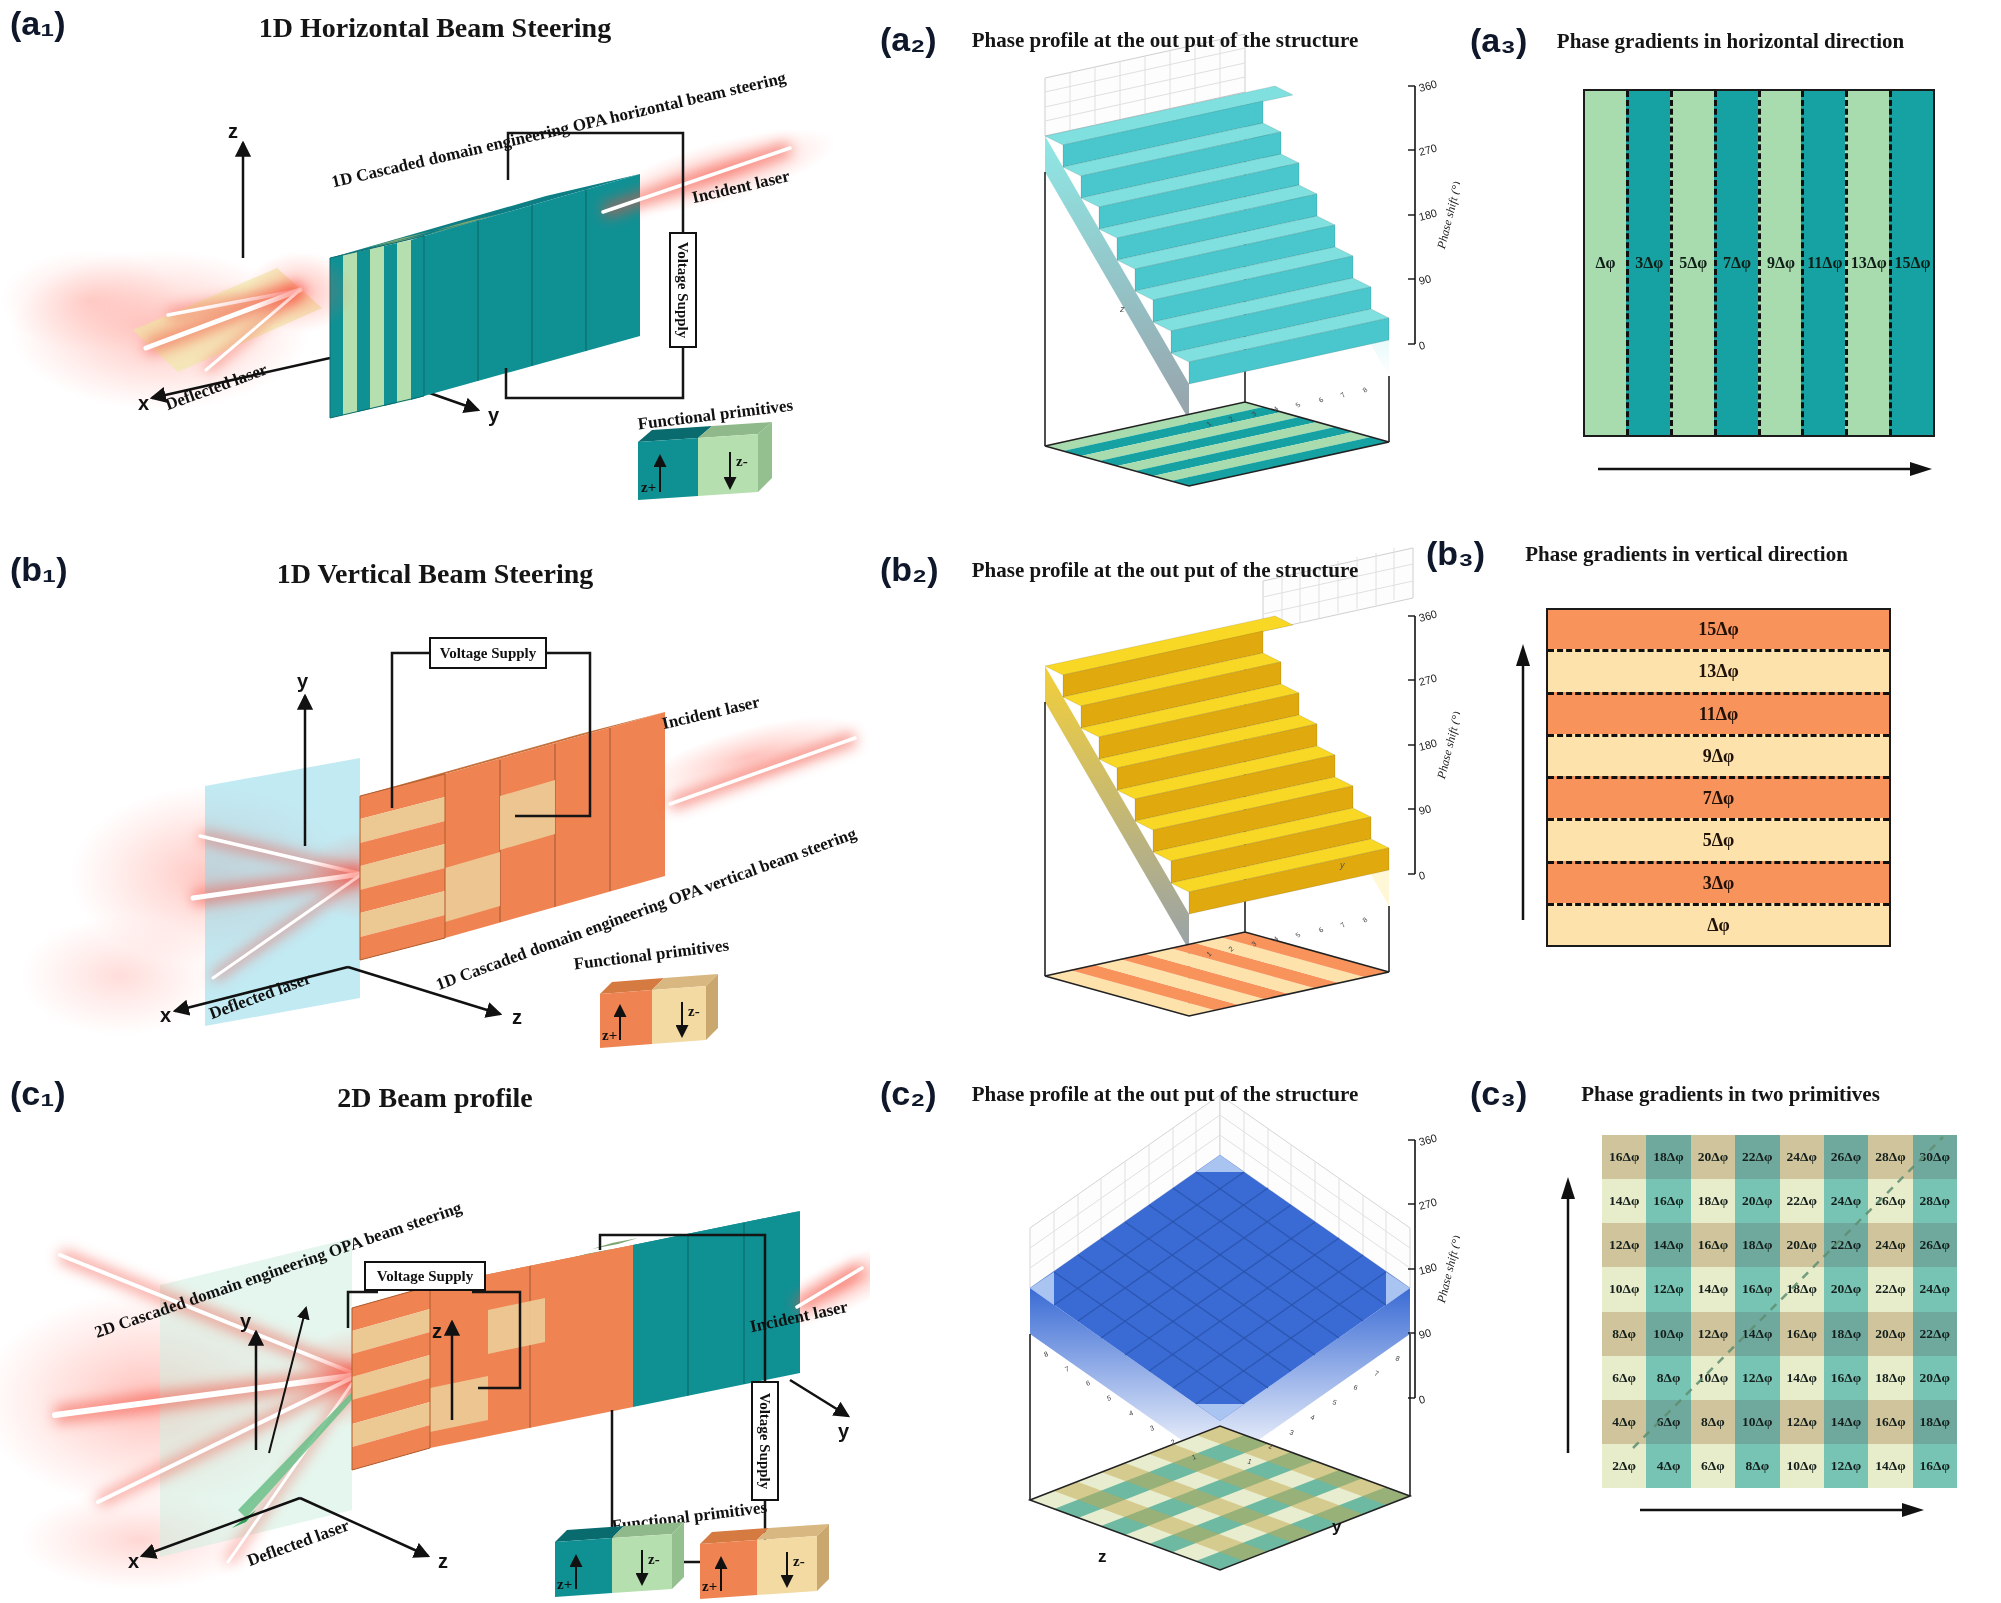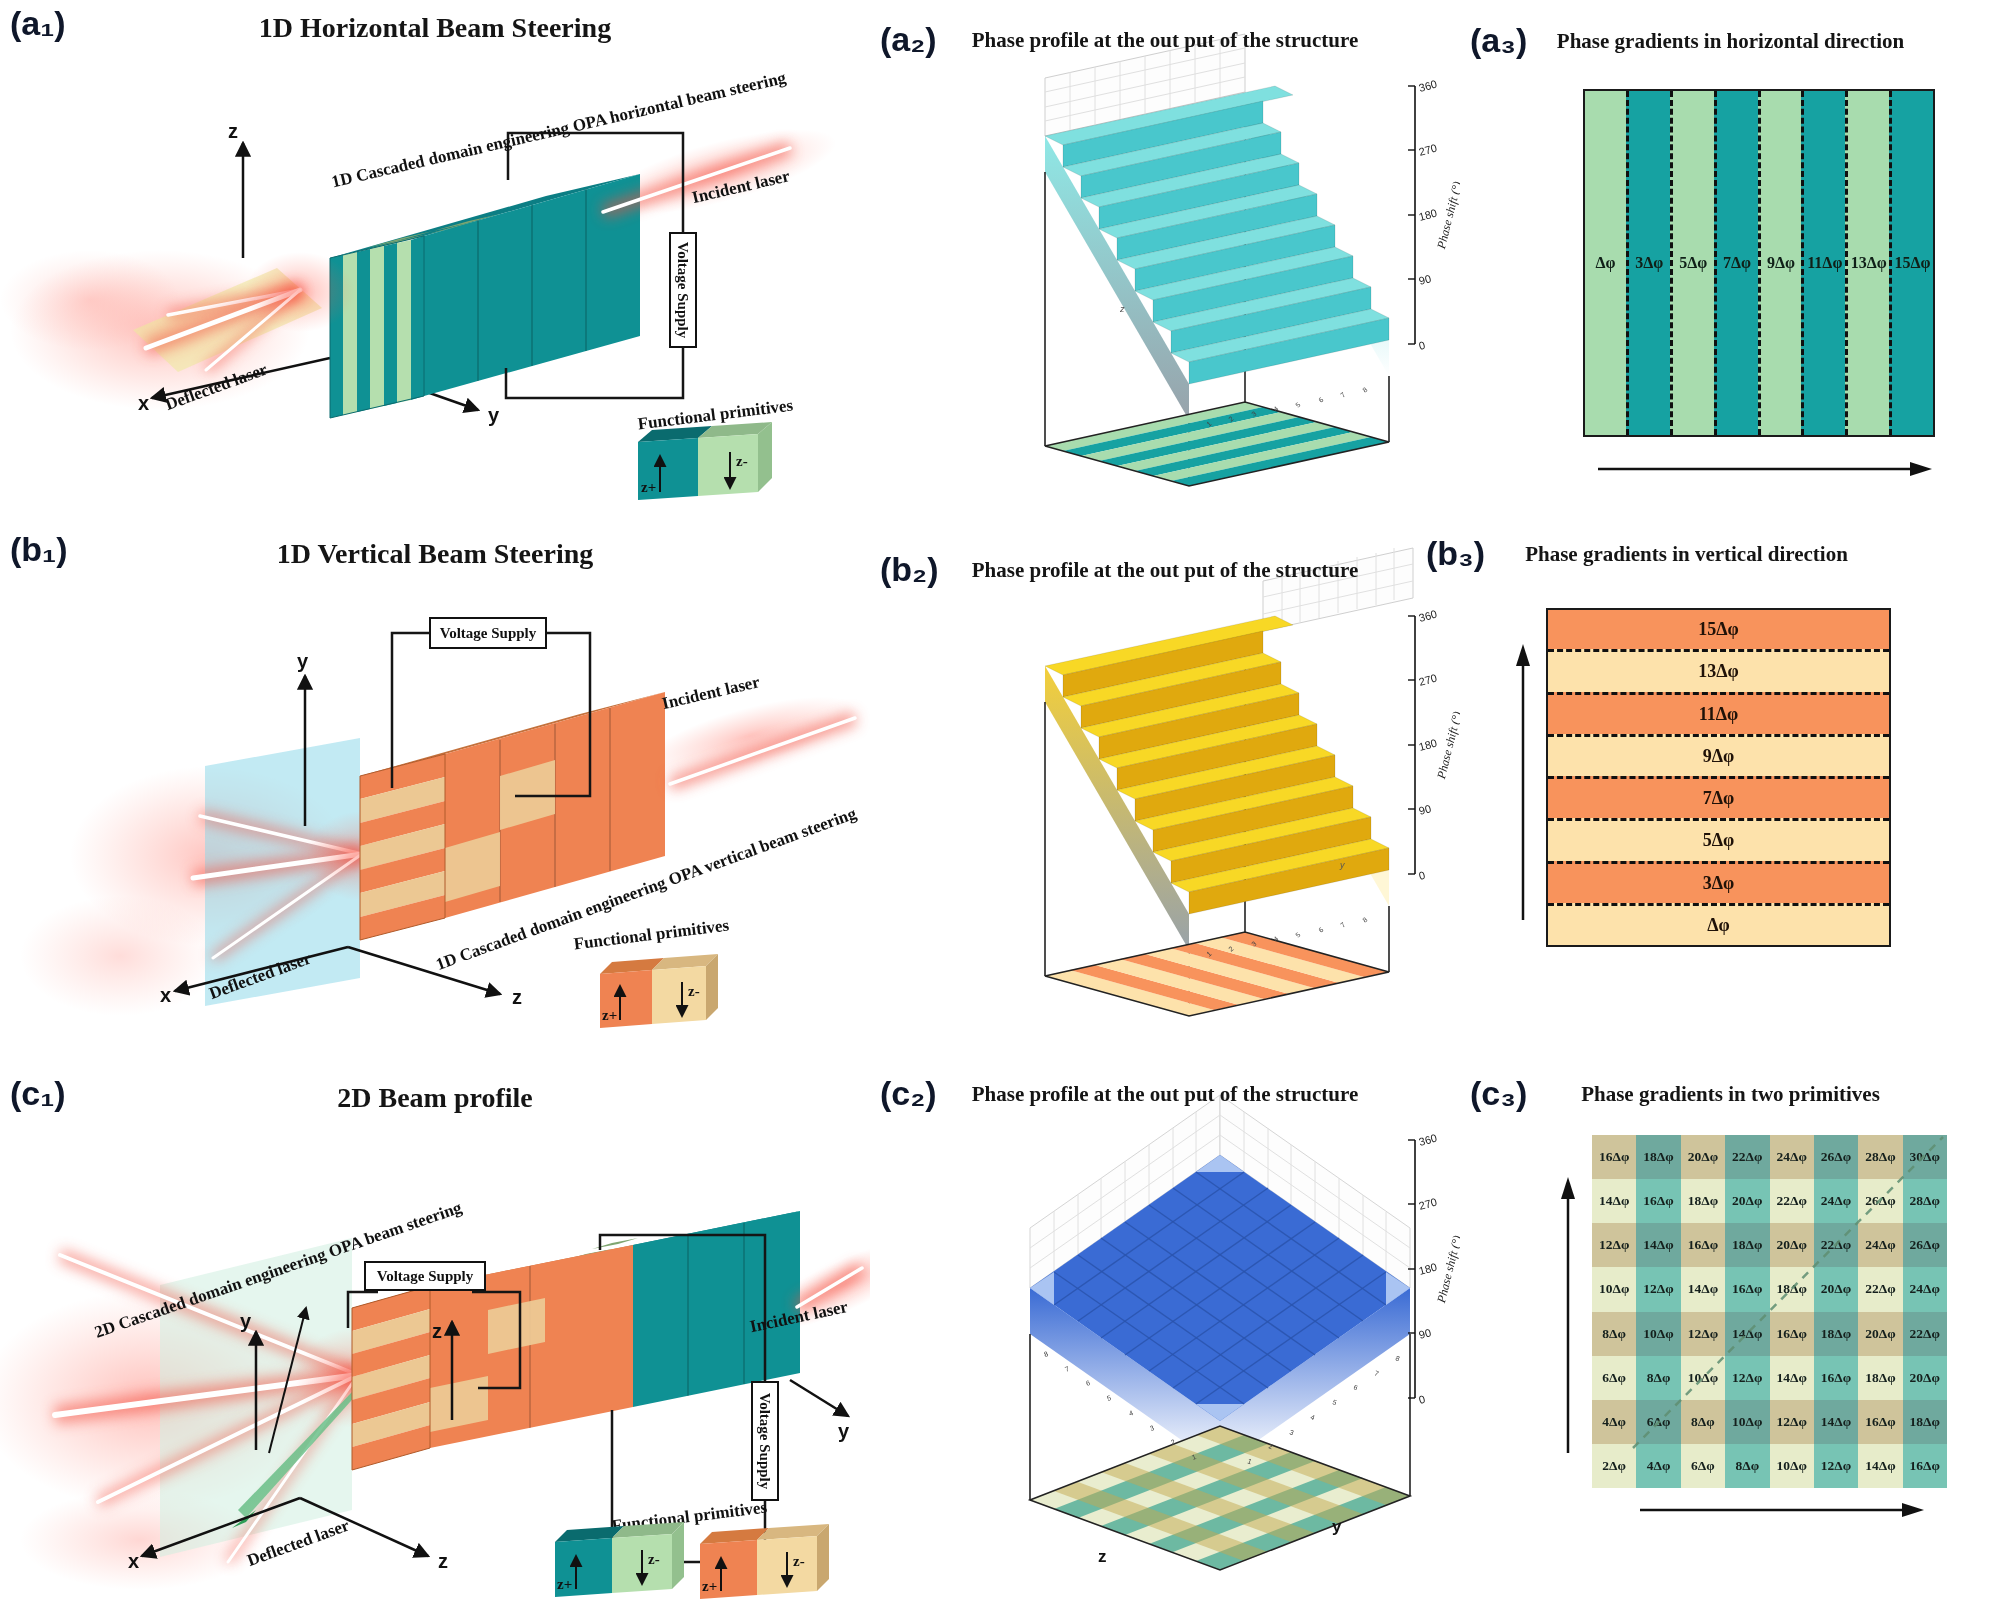--- a/index.html
+++ b/index.html
@@ -268,21 +268,21 @@
         <div>11Δφ</div>
         <div>13Δφ</div>
         <div>15Δφ</div>
       </div>
     <svg class="dirarrow" style="left:120px;top:440px" width="360" height="24">
       <line x1="18" y1="12" x2="330" y2="12"></line>
         <polygon points="330,5 330,19 352,12"></polygon>
     </svg>
   </section>
 
-  <section class="panel col1" style="left:0;top:526px;width:870px;height:540px">
+  <section class="panel col1" style="left:0;top:546px;width:870px;height:540px">
     <div class="plabel">(b₁)</div>
     <div class="ptitle">1D  Vertical Beam Steering</div>
     <svg class="scene" width="870" height="540" viewBox="0 0 870 540">
       <g>
         <ellipse cx="210" cy="330" rx="140" ry="90" fill="url(#radRed)" opacity=".5"></ellipse>
         <ellipse cx="120" cy="430" rx="100" ry="60" fill="url(#radRed)" opacity=".3"></ellipse>
         <ellipse cx="750" cy="210" rx="110" ry="28" fill="url(#radRed)" opacity=".5" transform="rotate(-15 750 210)"></ellipse>
       </g>
       <g>
         <polygon points="205,240 360,212 360,452 205,480" fill="#8fd8ea" opacity=".55"></polygon>
@@ -655,21 +655,21 @@
         <text class="tick" x="550" y="269" transform="rotate(-15 550 269)">90</text>
         <text class="tick" x="550" y="334" transform="rotate(-15 550 334)">0</text>
         <text class="phlab" x="583" y="200" text-anchor="middle" transform="rotate(-76 583 200)">Phase shift (°)</text>
       </g>
     </svg>
   </section>
 
   <section class="panel" style="left:1460px;top:1070px;width:541px;height:533px">
     <div class="plabel">(c₃)</div>
     <div class="ptitle">Phase gradients in two primitives</div>
-    <div class="c3grid" style="left:132px;top:65px;width:355px;height:353px">
+    <div class="c3grid" style="left:142px;top:65px;width:355px;height:353px">
         <div>16Δφ</div>
         <div>18Δφ</div>
         <div>20Δφ</div>
         <div>22Δφ</div>
         <div>24Δφ</div>
         <div>26Δφ</div>
         <div>28Δφ</div>
         <div>30Δφ</div>
         <div>14Δφ</div>
         <div>16Δφ</div>

